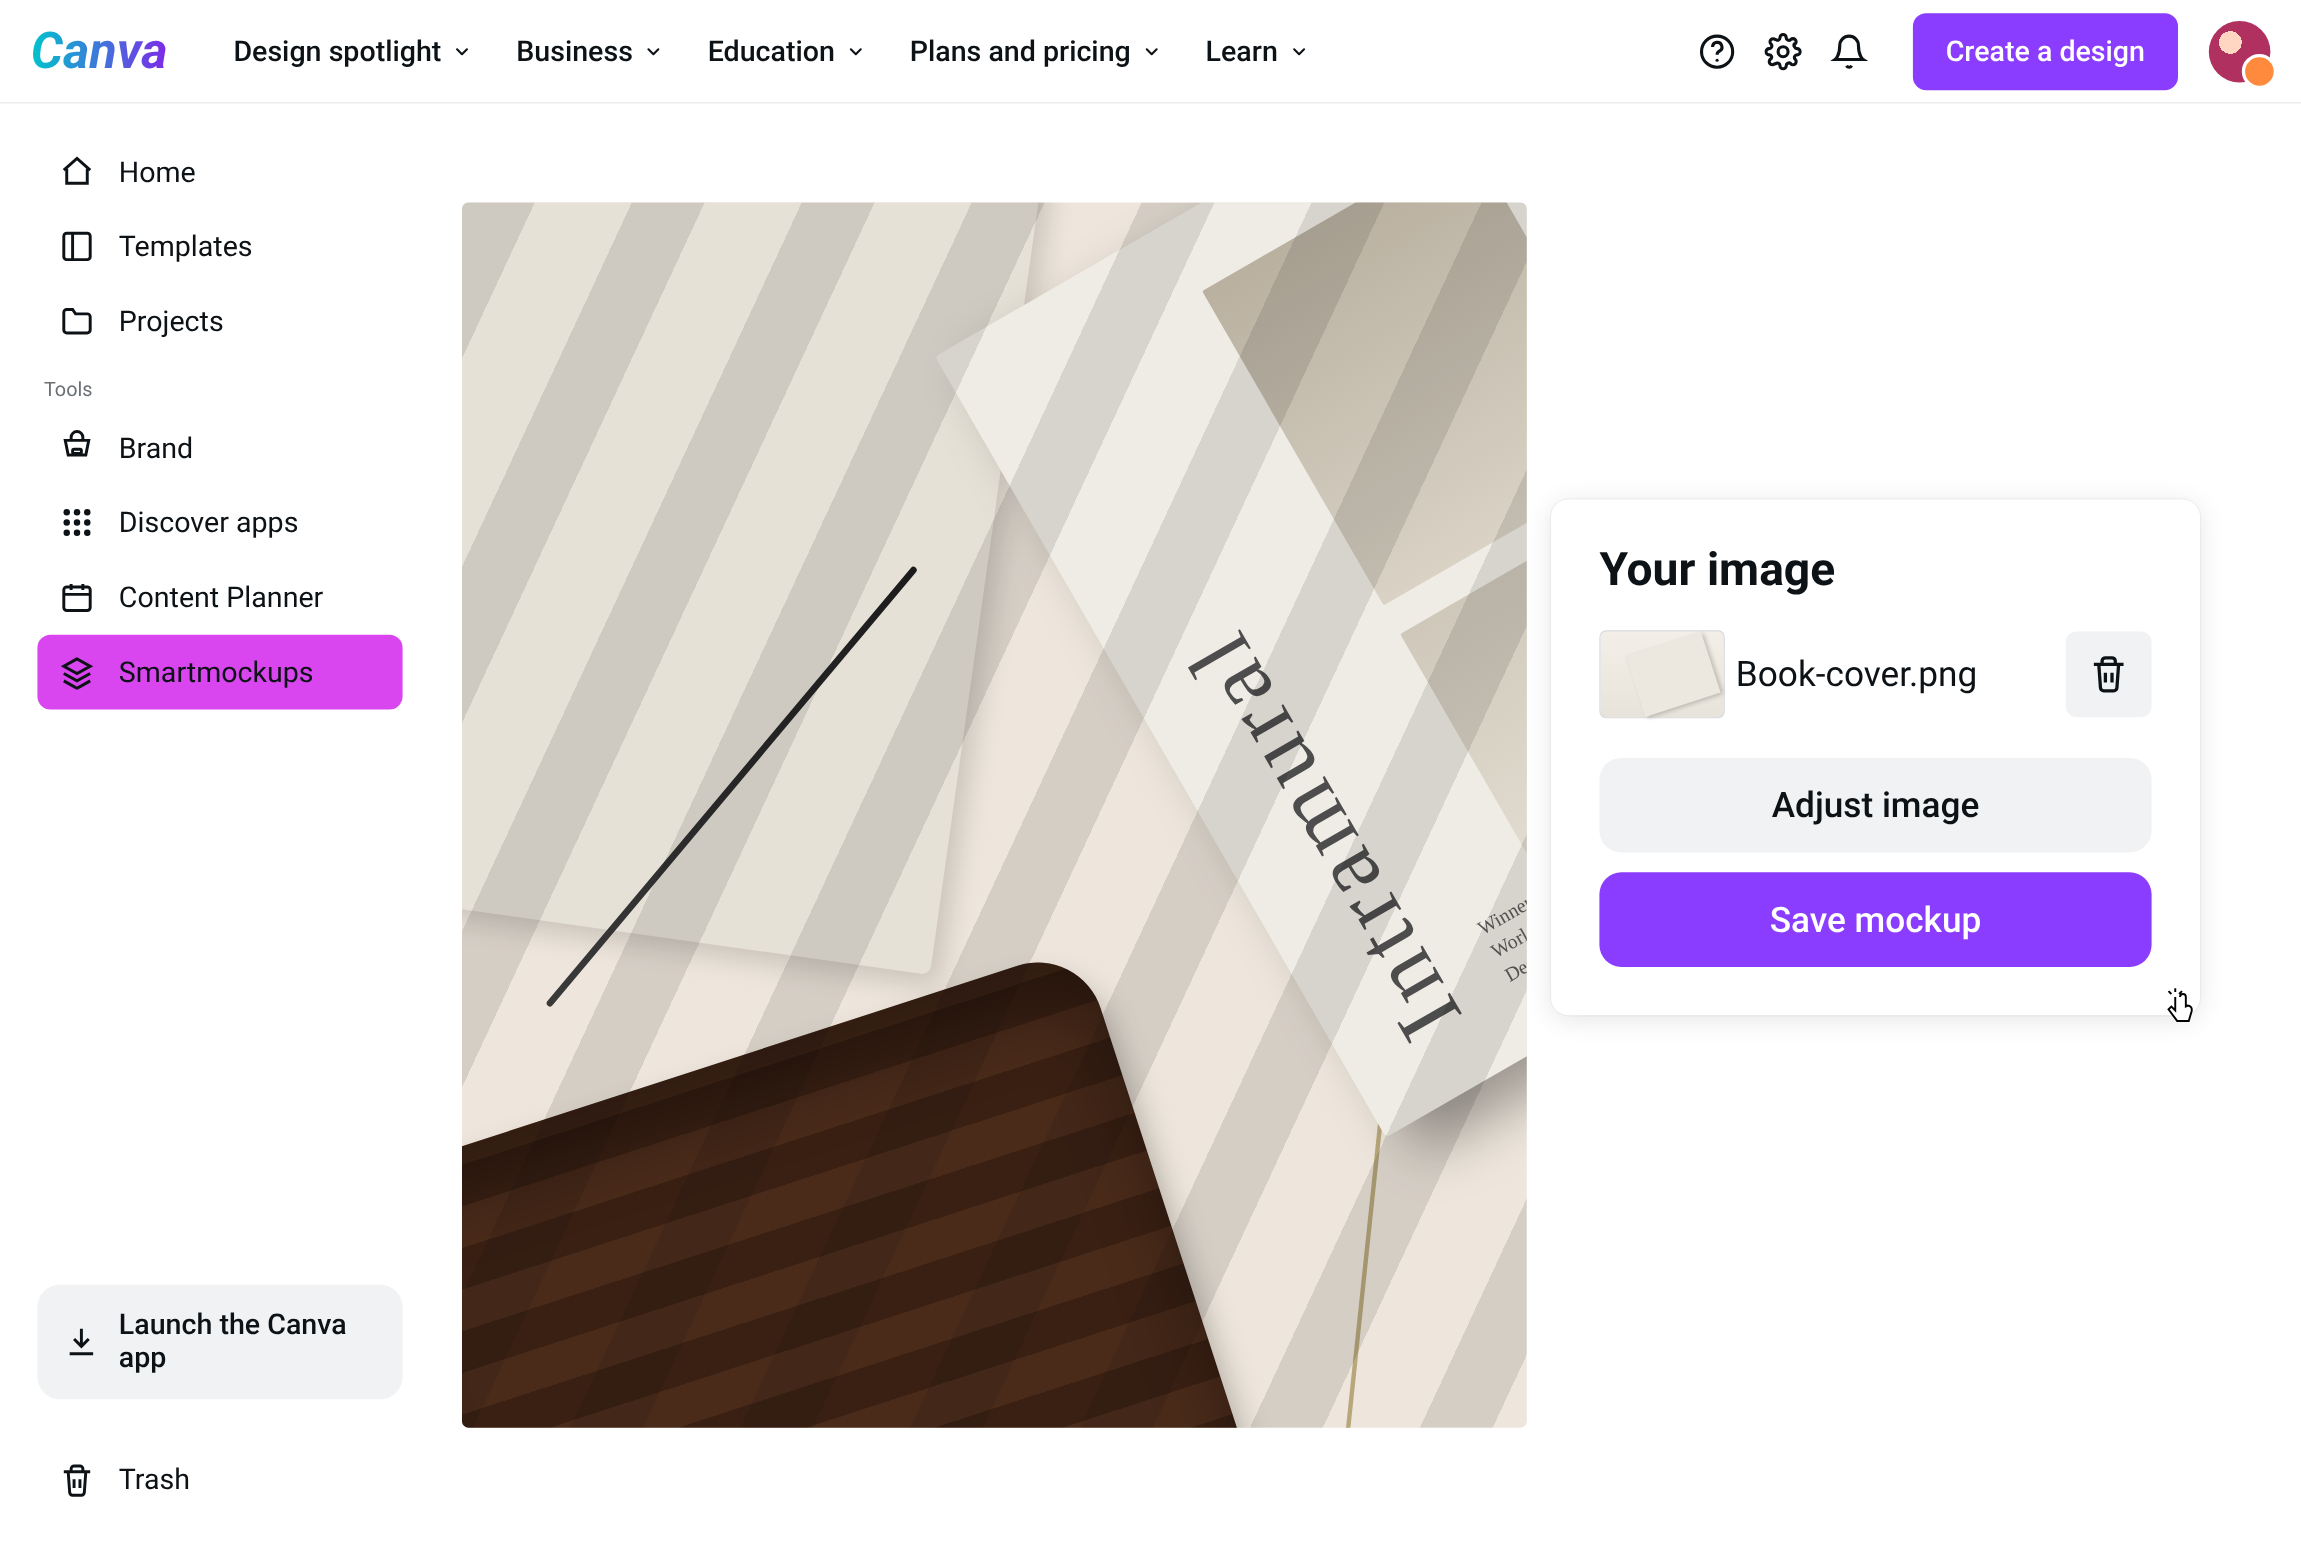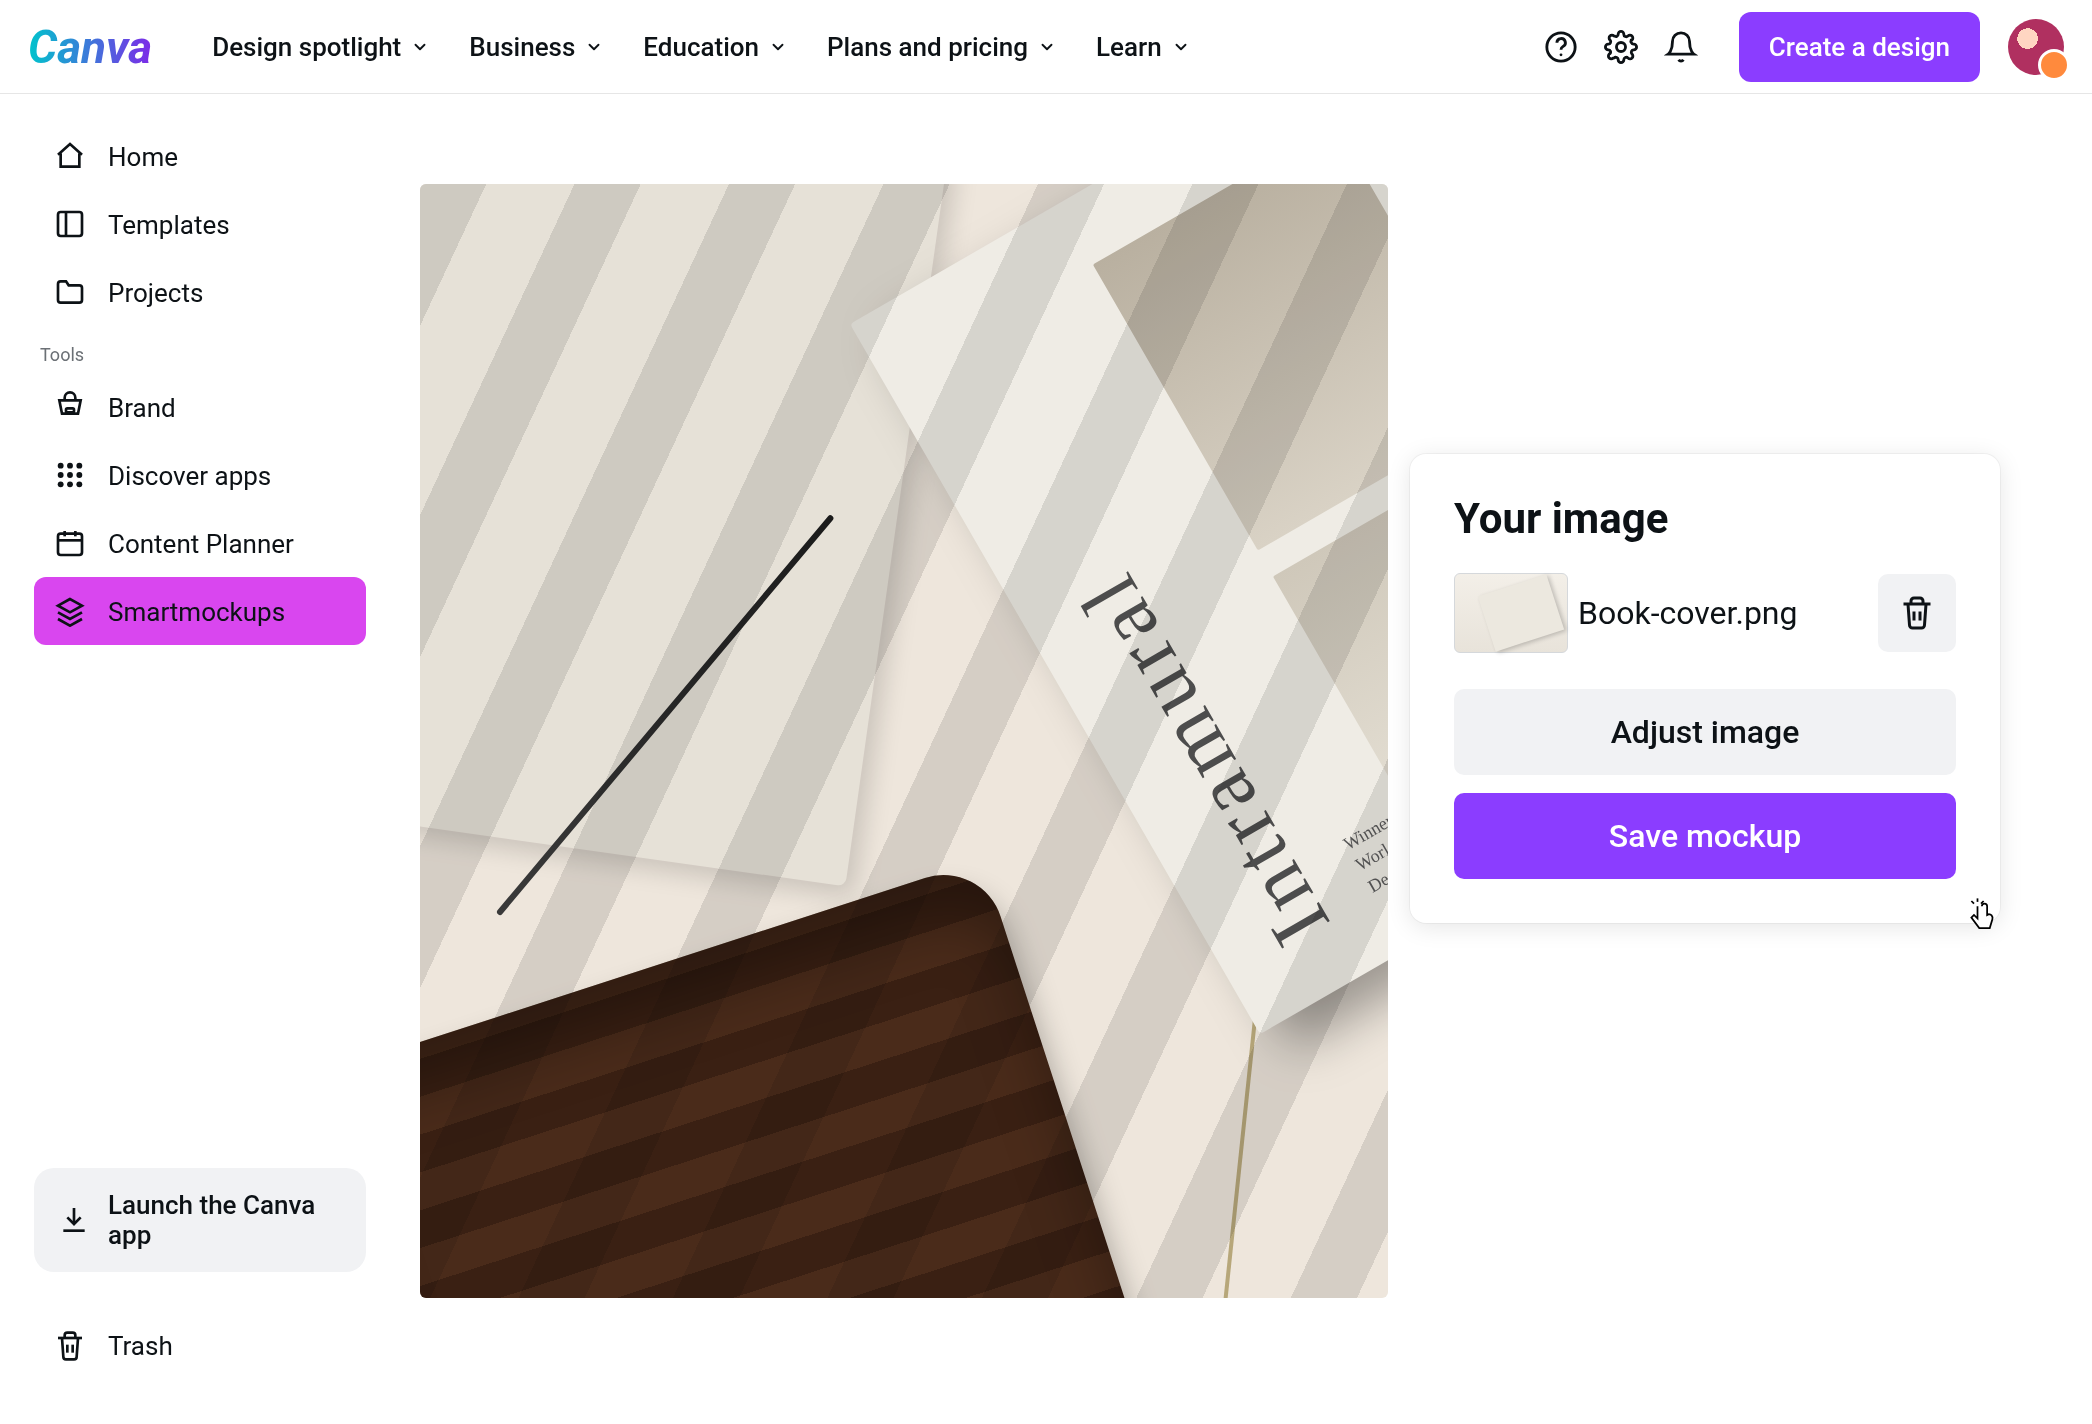--- a/index.html
+++ b/index.html
@@ -272,21 +272,21 @@
     border-radius: 10px;
     display:flex;align-items:center;justify-content:center;
     cursor: pointer;
   }
   .panel-btn {
     width: 100%;
     padding: 24px 14px;
     text-align: center;
     font-size: 32px;
     font-weight: 500;
-    border-radius: 10px;
+    border-radius: 20px;
     cursor: pointer;
   }
   .panel-adjust { background: #f1f2f4; color: #0d1216; margin-bottom: 18px; }
   .panel-save   { background: #8b3dff; color: #fff; }
 
   .cursor-hand {
     position: absolute;
     left: 1560px; top: 800px;
     width: 42px; height: 42px;
     pointer-events: none;

